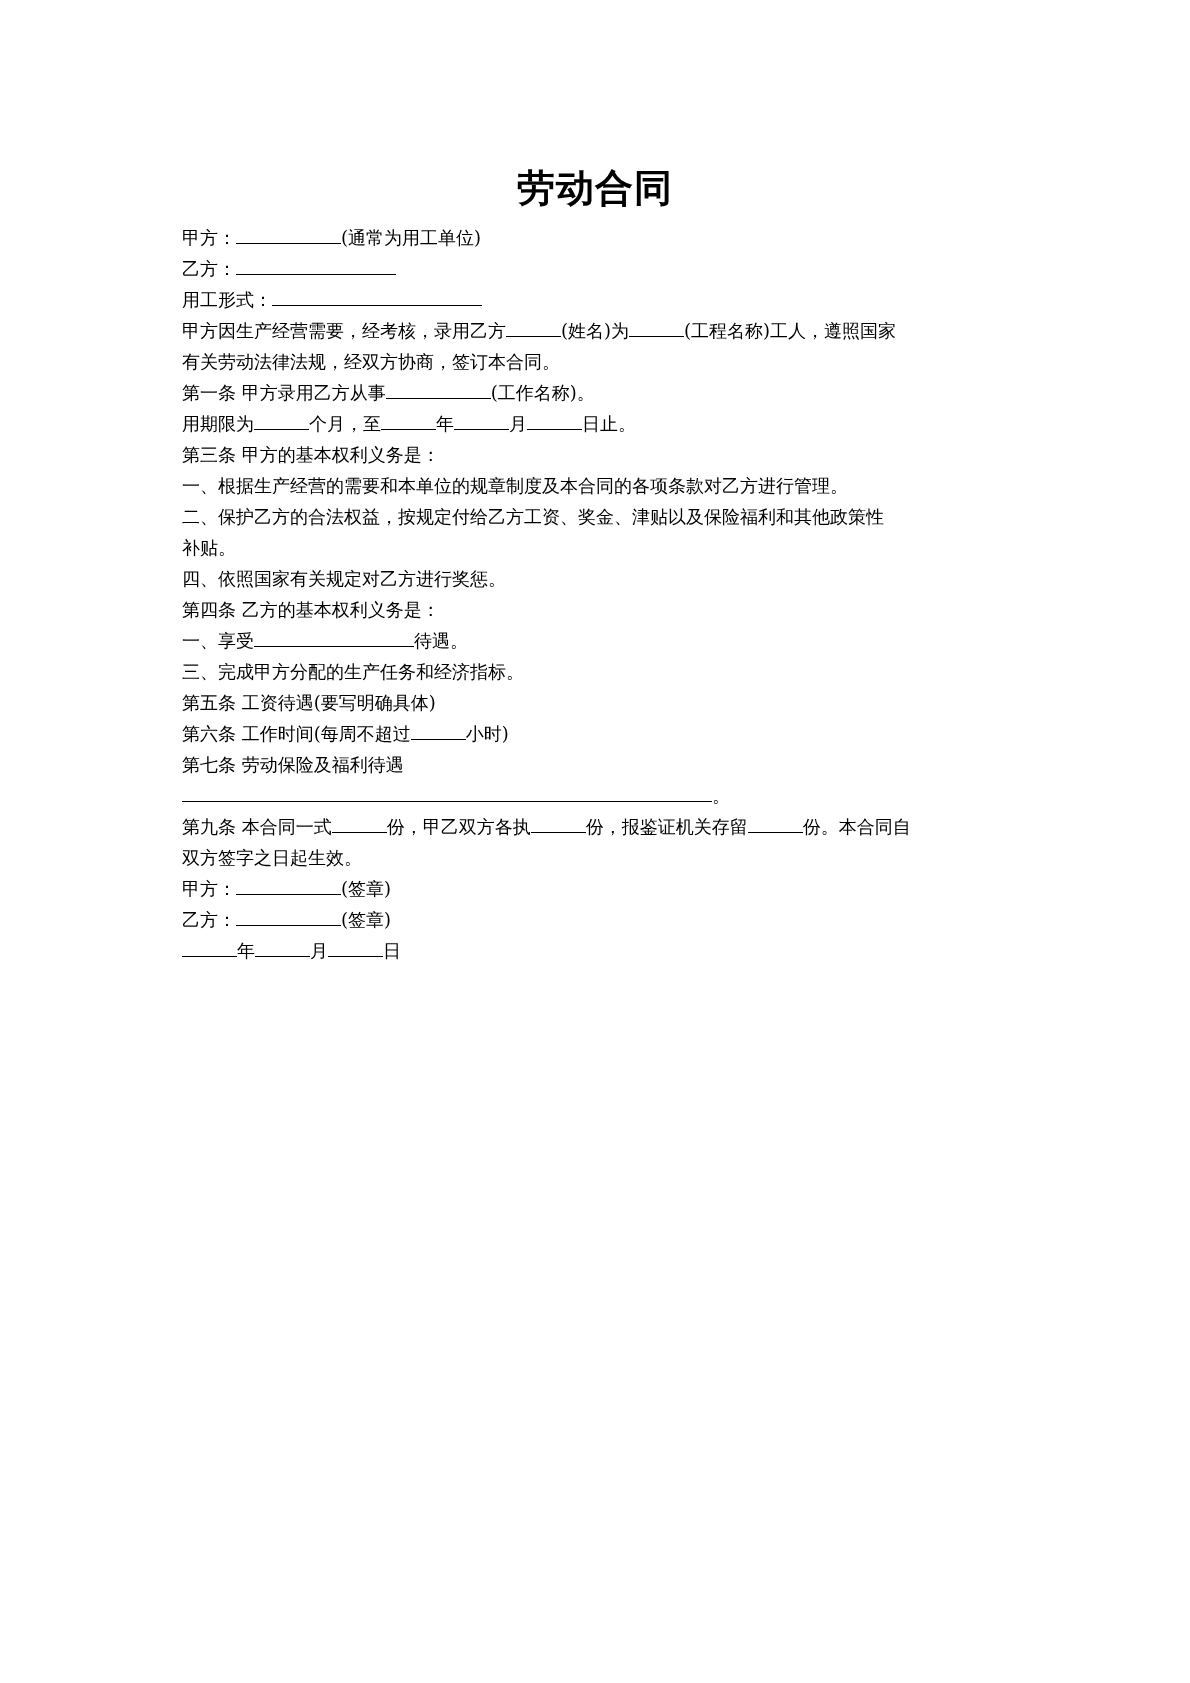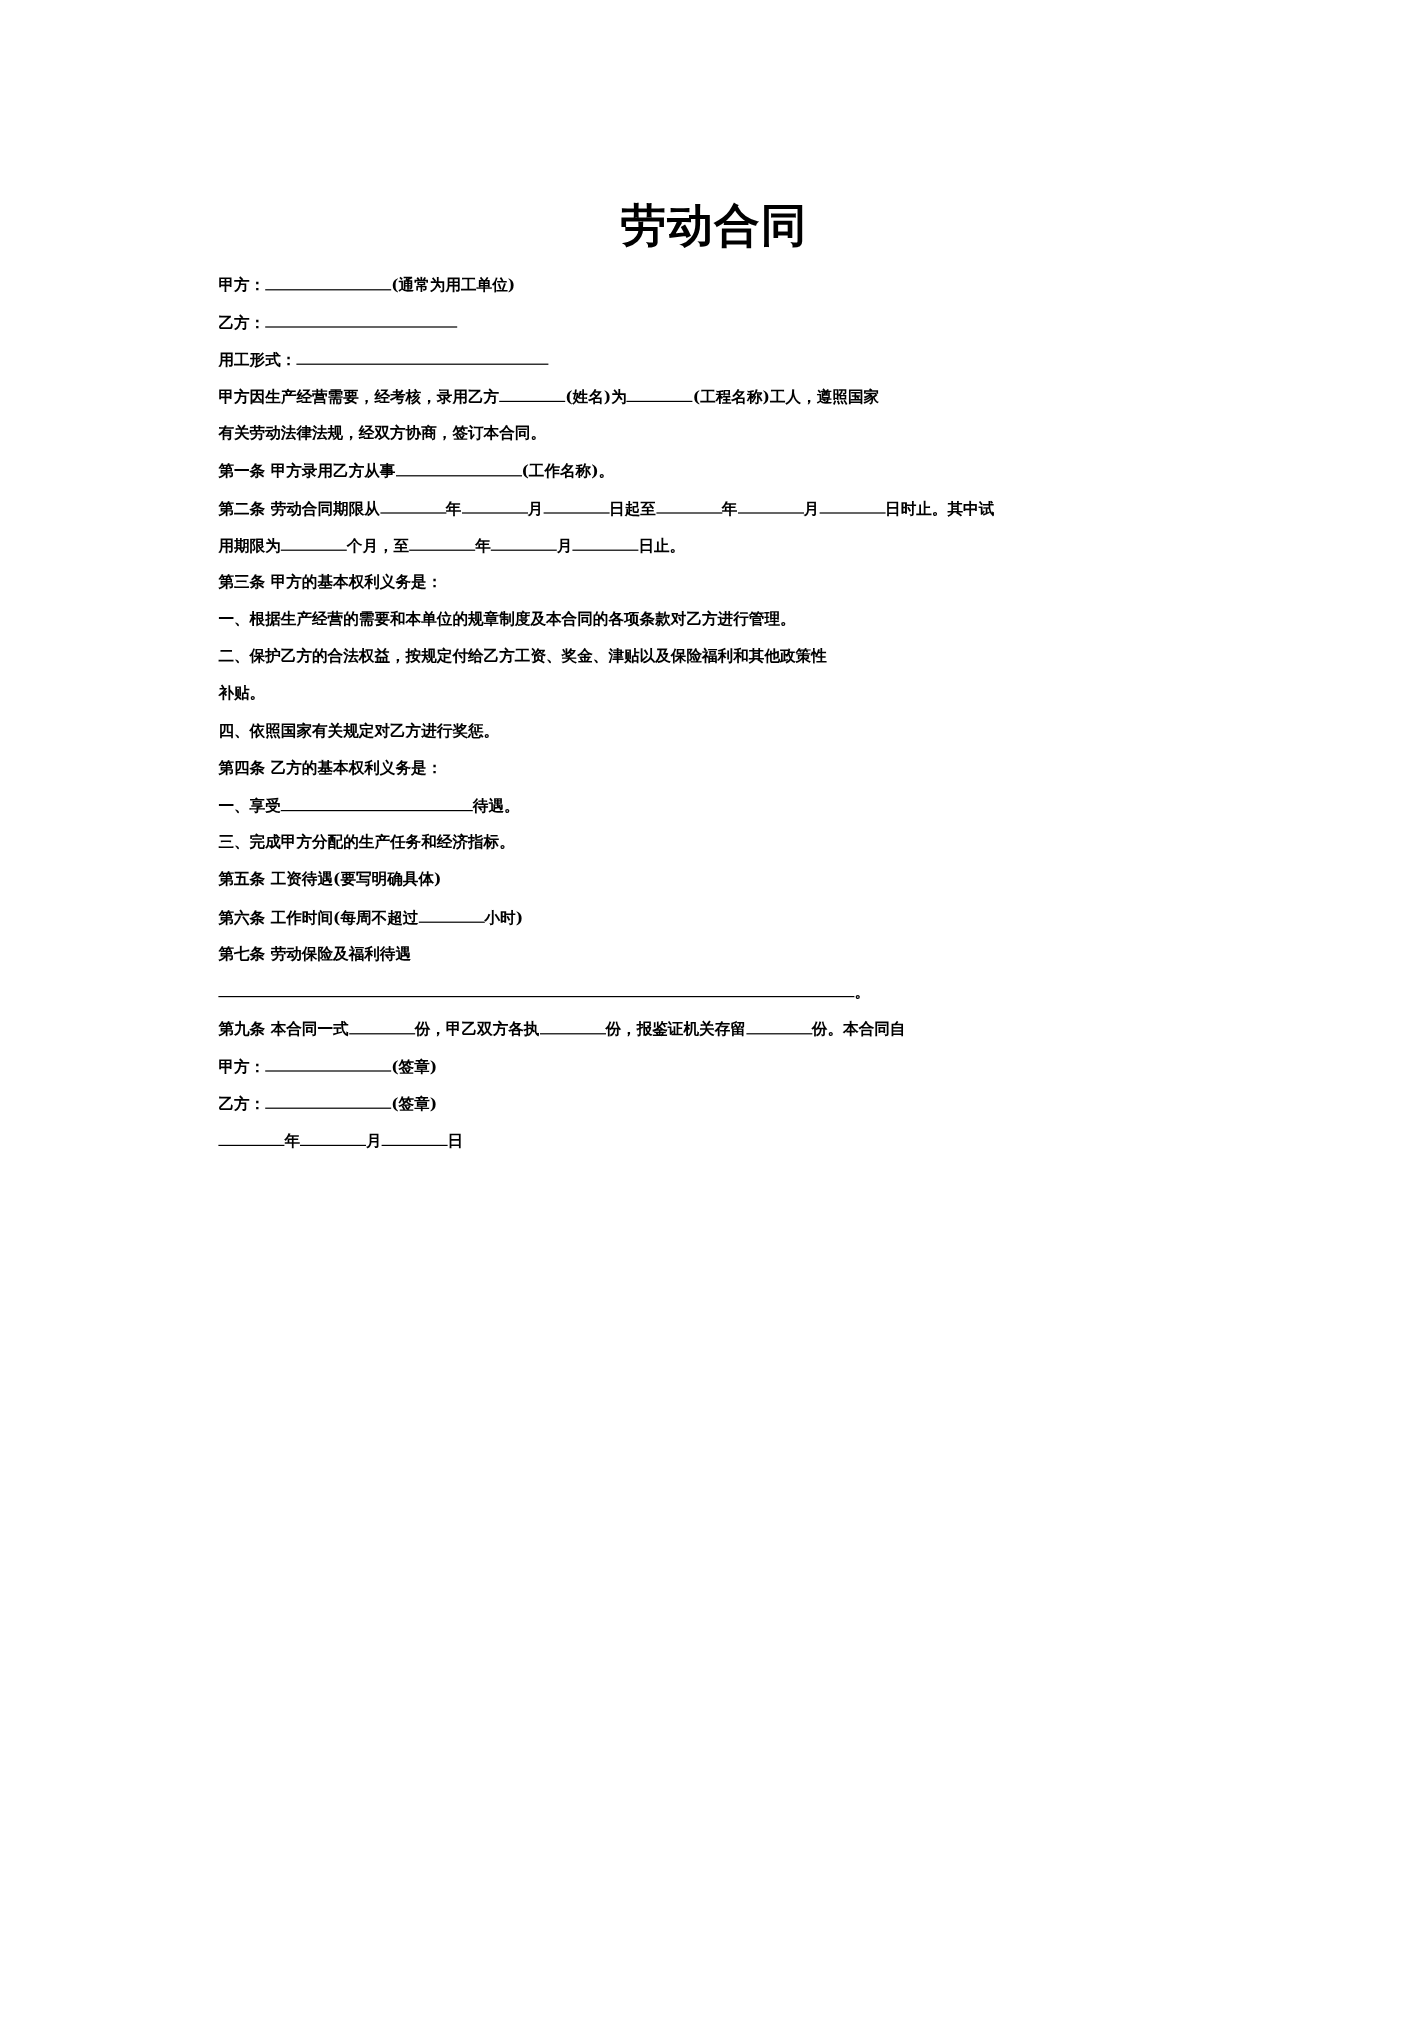--- a/index.html
+++ b/index.html
@@ -12,21 +12,21 @@
     .title {
       position: absolute; left: 0; width: 1190px; top: 163px;
       text-align: center; font-size: 38px; font-weight: bold;
       font-family: "DejaVu Sans", "Liberation Sans", sans-serif;
       letter-spacing: 1px;
     }
     .body {
       position: absolute; left: 182px; top: 222px; width: 840px;
     }
     .line {
-      font-size: 13px; line-height: 31px; height: 31px; white-space: nowrap; font-weight: bold;
+      font-size: 18px; line-height: 31px; height: 31px; white-space: nowrap;
     }
     .blank { display: inline-block; border-bottom: 1px solid #000; height: 19px; vertical-align: baseline; }
     .b5 { width: 55px; }
     .b9 { width: 105px; }
     .b10 { width: 105px; }
     .b14 { width: 160px; }
     .b20 { width: 210px; }
     .b46 { width: 530px; }
   </style>
 </head>
@@ -49,23 +49,20 @@
     <div class="line">
       <span>甲方因生产经营需要，经考核，录用乙方</span><span class="blank b5"></span><span>(姓名)为</span><span class="blank b5"></span><span>(工程名称)工人，遵照国家</span>
     </div>
     <div class="line">有关劳动法律法规，经双方协商，签订本合同。</div>
 
     <div class="line">
       <span>第一条  甲方录用乙方从事</span><span class="blank b9"></span><span>(工作名称)。</span>
     </div>
 
     <div class="line">
-      <span>第二条  劳动合同期限从</span><span class="blank b5"></span><span>年</span><span class="blank b5"></span><span>月</span><span class="blank b5"></span><span>日起至</span><span class="blank b5"></span><span>年</span><span class="blank b5"></span><span>月</span><span class="blank b5"></span><span>日时止。其中试</span>
-    </div>
-    <div class="line">
       <span>用期限为</span><span class="blank b5"></span><span>个月，至</span><span class="blank b5"></span><span>年</span><span class="blank b5"></span><span>月</span><span class="blank b5"></span><span>日止。</span>
     </div>
 
     <div class="line">第三条  甲方的基本权利义务是：</div>
     <div class="line">一、根据生产经营的需要和本单位的规章制度及本合同的各项条款对乙方进行管理。</div>
     <div class="line">二、保护乙方的合法权益，按规定付给乙方工资、奖金、津贴以及保险福利和其他政策性</div>
     <div class="line">补贴。</div>
     <div class="line">四、依照国家有关规定对乙方进行奖惩。</div>
 
     <div class="line">第四条  乙方的基本权利义务是：</div>
@@ -79,20 +76,21 @@
       <span>第六条  工作时间(每周不超过</span><span class="blank b5"></span><span>小时)</span>
     </div>
     <div class="line">第七条  劳动保险及福利待遇</div>
     <div class="line">
       <span class="blank b46"></span><span>。</span>
     </div>
 
     <div class="line">
       <span>第九条  本合同一式</span><span class="blank b5"></span><span>份，甲乙双方各执</span><span class="blank b5"></span><span>份，报鉴证机关存留</span><span class="blank b5"></span><span>份。本合同自</span>
     </div>
+    <div class="line">双方签字之日起生效。</div>
 
     <div class="line">
       <span>甲方：</span><span class="blank b10"></span><span>(签章)</span>
     </div>
     <div class="line">
       <span>乙方：</span><span class="blank b10"></span><span>(签章)</span>
     </div>
     <div class="line">
       <span class="blank b5"></span><span>年</span><span class="blank b5"></span><span>月</span><span class="blank b5"></span><span>日</span>
     </div>

